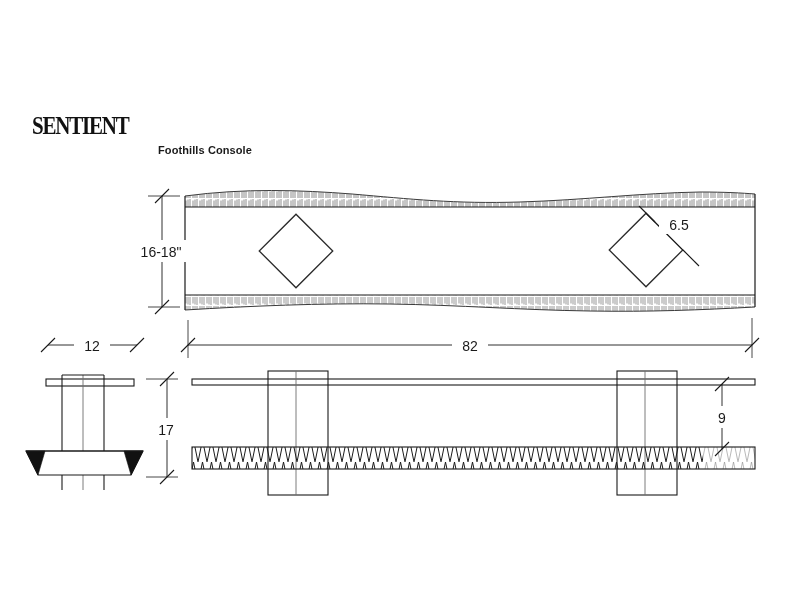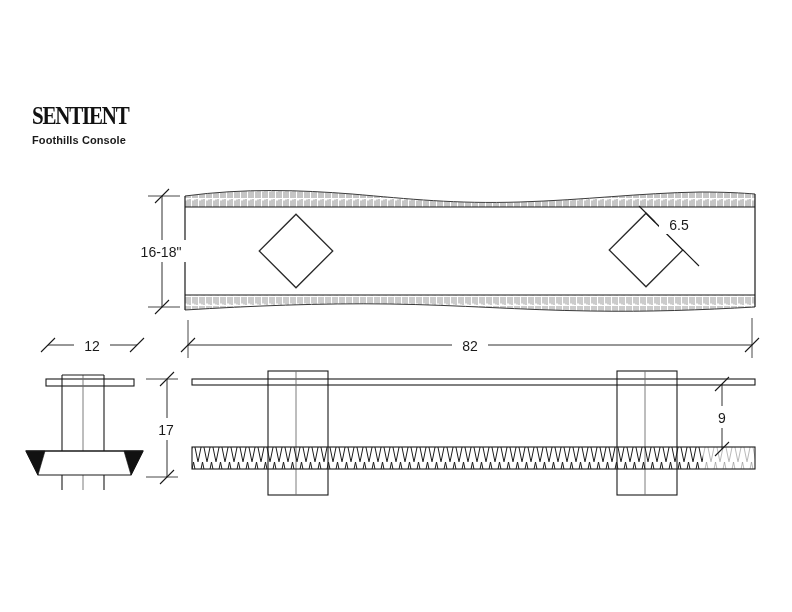--- a/index.html
+++ b/index.html
@@ -17,21 +17,21 @@
   }
   #sheet {
     position: absolute;
     inset: 0;
     width: 792px;
     height: 612px;
   }
   .brand {
     position: absolute;
     left: 32px;
-    top: 104px;
+    top: 114px;
     width: 220px;
   }
   .brand-wordmark {
     font-family: "Liberation Serif", serif;
     font-size: 21px;
     font-weight: 700;
     letter-spacing: -1.2px;
     line-height: 1;
     color: #111111;
     transform: scaleY(1.18);
@@ -39,20 +39,21 @@
     white-space: nowrap;
   }
   .brand-subtitle {
     margin-top: 9px;
     font-family: "Liberation Sans", sans-serif;
     font-size: 11px;
     font-weight: 700;
     letter-spacing: 0.1px;
     color: #1a1a1a;
     white-space: nowrap;
+    text-align: right;
   }
   svg { display: block; }
   text {
     font-family: "Liberation Sans", sans-serif;
     fill: #1a1a1a;
   }
   .dimtext { font-size: 14px; }
 </style>
 </head>
 <body>

